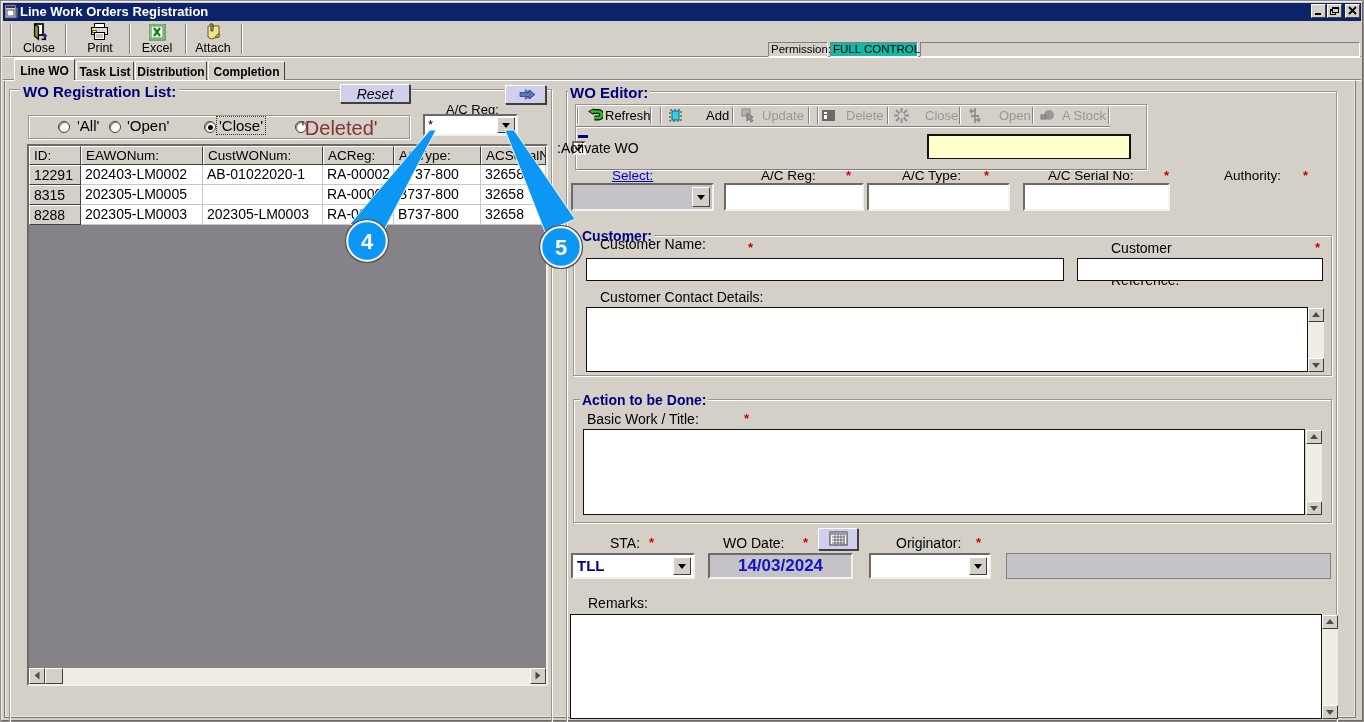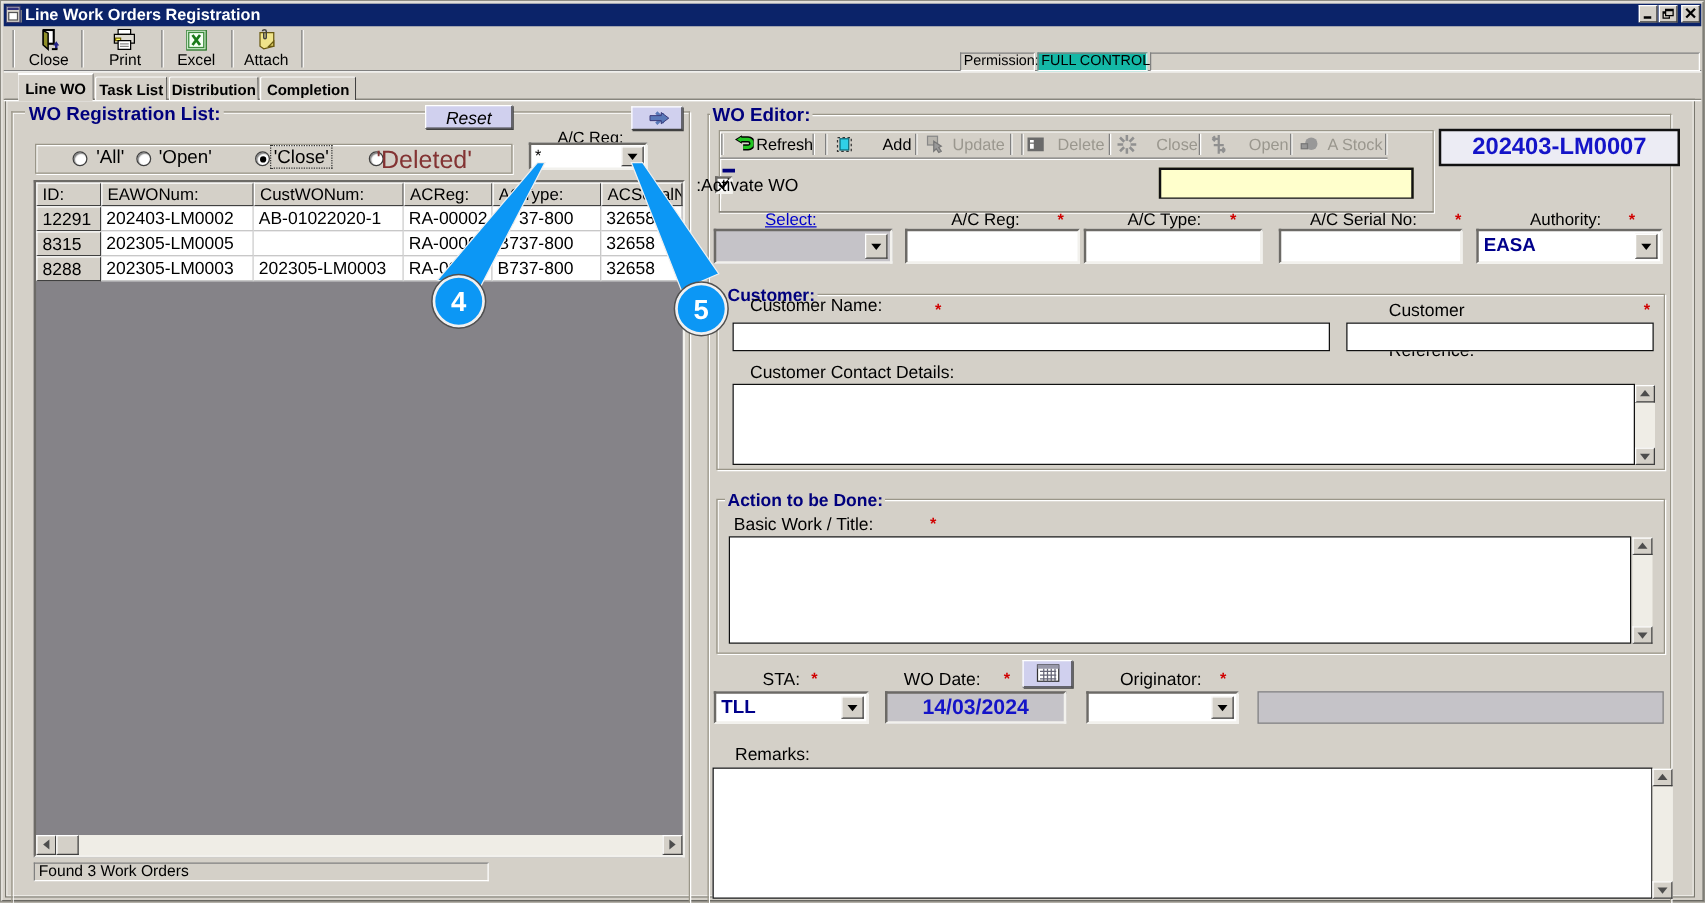--- a/index.html
+++ b/index.html
@@ -164,21 +164,20 @@
 
 <div class="sbtrack abs" style="left:29px;top:668px;width:517px;height:16px;"></div>
 <div class="sbbtn" style="left:29px;top:668px;height:16px;">
       <div class="tri-up" style="transform:rotate(-90deg);"></div>
     </div>
 <div class="sbbtn abs" style="left:45px;top:668px;width:18px;height:16px;background:#d4d0c8;border-top:1px solid #fff;border-left:1px solid #fff;border-bottom:1px solid #404040;border-right:1px solid #404040;"></div>
 <div class="sbbtn" style="left:530px;top:668px;height:16px;">
       <div class="tri-up" style="transform:rotate(90deg);"></div>
     </div>
 
-<div class="abs sunken" style="left:27px;top:690px;width:364px;height:15px;font-size:12.5px;line-height:13px;padding-left:3px;background:#d4d0c8;">Found 3 Work Orders</div>
 
 <div class="abs gbox" style="left:566px;top:91px;width:771px;height:631px;border-bottom:none;"></div>
 <div class="abs" style="left:568px;top:84px;background:#d4d0c8;padding:0 2px;font-weight:bold;font-size:15px;color:#00007d;z-index:2;">WO Editor:</div>
 
 <div class="abs gbox" style="left:575px;top:104px;width:572px;height:66px;background:#d4d0c8;z-index:1;"></div>
 
 <div class="abs" style="left:576px;top:105px;width:534px;height:22px;border-bottom:1px solid #808080;box-shadow:0 1px 0 #fff;z-index:2;"></div>
 <div id="edtb" class="abs" style="left:576px;top:105px;width:570px;height:22px;z-index:3;">
       <div class="abs" style="left:1px;top:2px;width:2px;height:17px;border-left:1px solid #808080;border-right:1px solid #fff;"></div>
       <svg class="abs" style="left:11px;top:2px;" width="16" height="16" viewBox="0 0 16 16">
@@ -222,21 +221,20 @@
       <div class="abs" style="left:423px;top:3px;font-size:13px;color:#9a978e;">Open</div>
       <div class="abs" style="left:456px;top:2px;width:2px;height:17px;border-left:1px solid #808080;border-right:1px solid #fff;"></div>
       <svg class="abs" style="left:464px;top:3px;" width="16" height="15" viewBox="0 0 16 15">
         <circle cx="9" cy="7" r="5" fill="#989898"></circle>
         <rect x="1" y="7" width="5" height="4" fill="#989898" stroke="#777"></rect>
       </svg>
       <div class="abs" style="left:486px;top:3px;font-size:13px;color:#9a978e;">A Stock</div>
       <div class="abs" style="left:532px;top:2px;width:2px;height:17px;border-left:1px solid #808080;border-right:1px solid #fff;"></div>
     </div>
 
-<div class="abs" style="left:1151px;top:103px;width:193px;height:30px;background:#ececf4;border:2px solid #111;z-index:4;text-align:center;font-weight:bold;font-size:19px;color:#1414c8;line-height:26px;">202403-LM0007</div>
 
 <div class="abs" style="left:578px;top:135px;width:10px;height:3px;background:#00007d;z-index:3;"></div>
 <div class="abs sunken2" style="left:572px;top:141px;width:14px;height:14px;background:#fff;z-index:3;">
       <svg width="10" height="10" viewBox="0 0 10 10" style="position:absolute;left:0px;top:0px;">
         <path d="M1.5,4.5 L4,7 L8.5,1.5" stroke="#000" stroke-width="1.8" fill="none"></path>
       </svg>
     </div>
 <div class="abs" style="left:557px;top:140px;font-size:14px;z-index:3;">:Activate WO</div>
 <div class="abs" style="left:927px;top:134px;width:204px;height:26px;background:#ffffcc;border:2px solid #111;z-index:3;"></div>
 
@@ -251,24 +249,20 @@
 <div class="abs ast" style="left:1303px;top:168px;z-index:2;">*</div>
 <div class="abs" style="left:577px;top:159px;width:568px;height:10px;background:#d4d0c8;z-index:3;"></div>
 <div class="abs" style="left:575px;top:169px;width:572px;height:1px;background:#827f76;z-index:4;"></div>
 
 <div class="abs sunken2" style="left:571px;top:183px;width:143px;height:28px;background:#c5c3c8;">
   <div class="combobtn" style="height:20px;"></div>
 </div>
 <div class="abs sunken2" style="left:724px;top:183px;width:140px;height:28px;background:#fff;"></div>
 <div class="abs sunken2" style="left:867px;top:183px;width:143px;height:28px;background:#fff;"></div>
 <div class="abs sunken2" style="left:1023px;top:183px;width:147px;height:28px;background:#fff;"></div>
-<div class="abs sunken2" style="left:1181px;top:183px;width:149px;height:28px;background:#fff;">
-  <div class="abs" style="left:4px;top:3px;font-weight:bold;font-size:15px;color:#00008b;">EASA</div>
-  <div class="combobtn" style="height:20px;"></div>
-</div>
 
 <div class="abs gbox" style="left:573px;top:235px;width:759px;height:141px;"></div>
 <div class="abs" style="left:580px;top:228px;background:#d4d0c8;padding:0 2px;font-weight:bold;font-size:14px;color:#00007d;">Customer:</div>
 <div class="abs" style="left:600px;top:236px;font-size:14px;">Customer Name:</div>
 <div class="abs ast" style="left:748px;top:240px;">*</div>
 <div class="abs" style="left:1111px;top:240px;font-size:14px;">Customer WO Reference:</div>
 <div class="abs ast" style="left:1315px;top:240px;">*</div>
 <div class="abs" style="left:586px;top:258px;width:478px;height:23px;background:#fff;border:1px solid #111;"></div>
 <div class="abs" style="left:1077px;top:258px;width:246px;height:23px;background:#fff;border:1px solid #111;"></div>
 <div class="abs" style="left:600px;top:289px;font-size:14px;">Customer Contact Details:</div>

